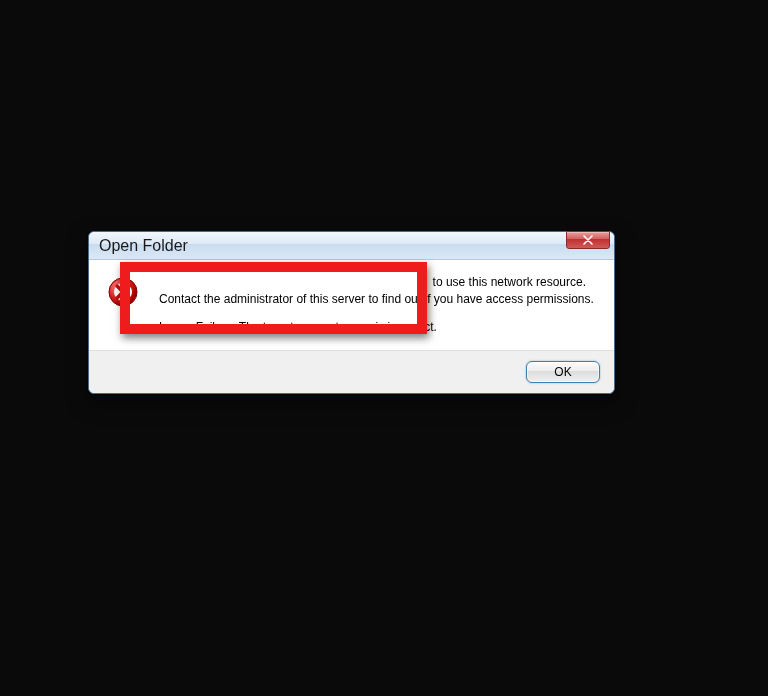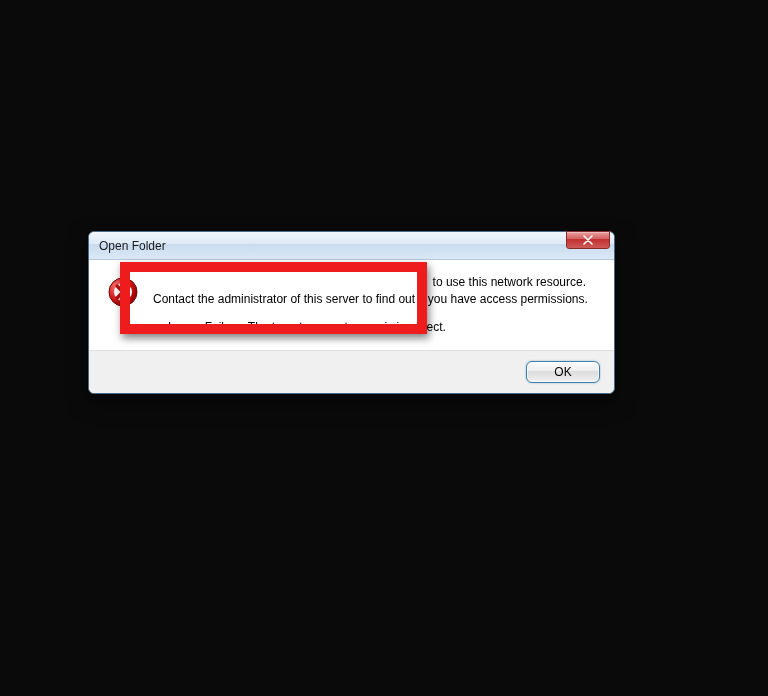--- a/index.html
+++ b/index.html
@@ -32,21 +32,21 @@
       background: linear-gradient(to bottom, #f2f7fc 0%, #dde9f5 45%, #c9dcef 46%, #dbe9f7 100%);
       border-bottom: 1px solid #b6c8da;
       display: flex;
       align-items: center;
       padding: 0 6px 0 10px;
       border-radius: 6px 6px 0 0;
       position: relative;
     }
     .title-text {
       color: #1a1a1a;
-      font-size: 12px;
+      font-size: 16px;
       flex: 1;
     }
     .close-btn {
       width: 44px;
       height: 18px;
       background: linear-gradient(to bottom, #e9a0a0 0%, #d35b5b 45%, #c13030 46%, #cf5a5a 100%);
       border: 1px solid #8a2a2a;
       border-radius: 0 0 3px 3px;
       display: flex;
       align-items: center;
@@ -58,21 +58,21 @@
       box-shadow: inset 0 1px 0 rgba(255,255,255,0.3);
     }
     .close-btn svg {
       width: 10px;
       height: 10px;
     }
     .body-area {
       padding: 14px 18px 10px 18px;
       display: flex;
       align-items: flex-start;
-      gap: 14px;
+      gap: 20px;
       min-height: 90px;
     }
     .error-icon {
       width: 32px;
       height: 32px;
       flex-shrink: 0;
       margin-top: 2px;
     }
     .msg-area {
       flex: 1;
@@ -81,21 +81,20 @@
       position: relative;
     }
     .msg-line1 {
       margin-bottom: 0px;
     }
     .msg-line2 {
       margin-bottom: 10px;
     }
     .msg-line3 {
       margin-bottom: 4px;
-      margin-left: 15px;
     }
     .highlight-box {
       position: absolute;
       left: 120px;
       top: 262px;
       width: 307px;
       height: 72px;
       border: 10px solid #ee1c1c;
       box-shadow: 2px 4px 8px rgba(0,0,0,0.5);
       pointer-events: none;

